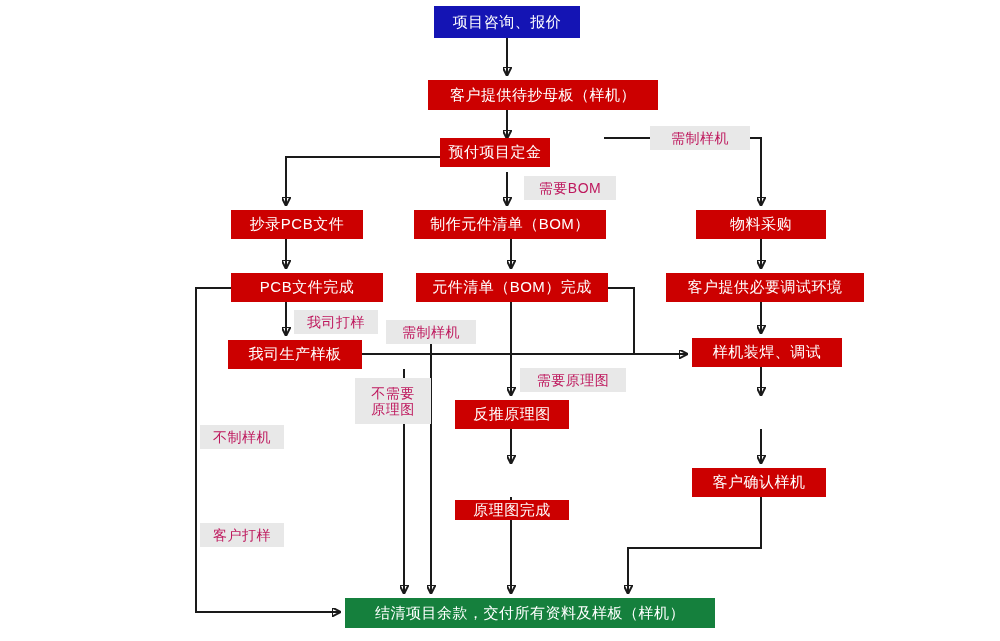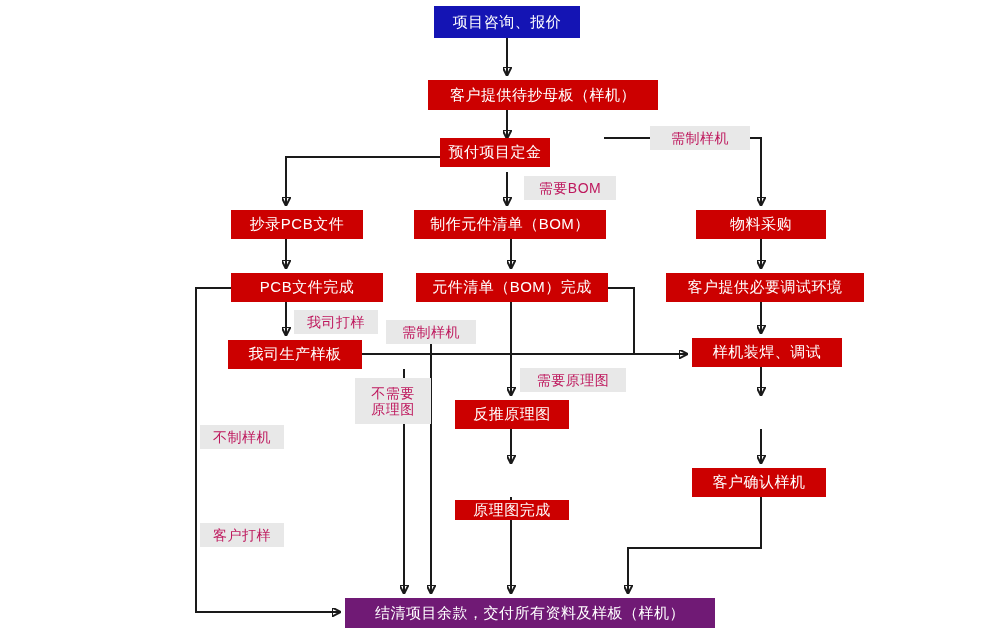--- a/index.html
+++ b/index.html
@@ -23,21 +23,21 @@
     justify-content: center;
     text-align: center;
     color: #ffffff;
     font-size: 15px;
     line-height: 1.1;
     white-space: nowrap;
     letter-spacing: 0.5px;
   }
   .node.red    { background: #cc0000; }
   .node.blue   { background: #1414b4; }
-  .node.green  { background: #701a75; }
+  .node.green  { background: #15803d; }
   .label {
     position: absolute;
     box-sizing: border-box;
     display: flex;
     align-items: center;
     justify-content: center;
     text-align: center;
     background: #e8e8e8;
     color: #be185d;
     font-size: 14px;

